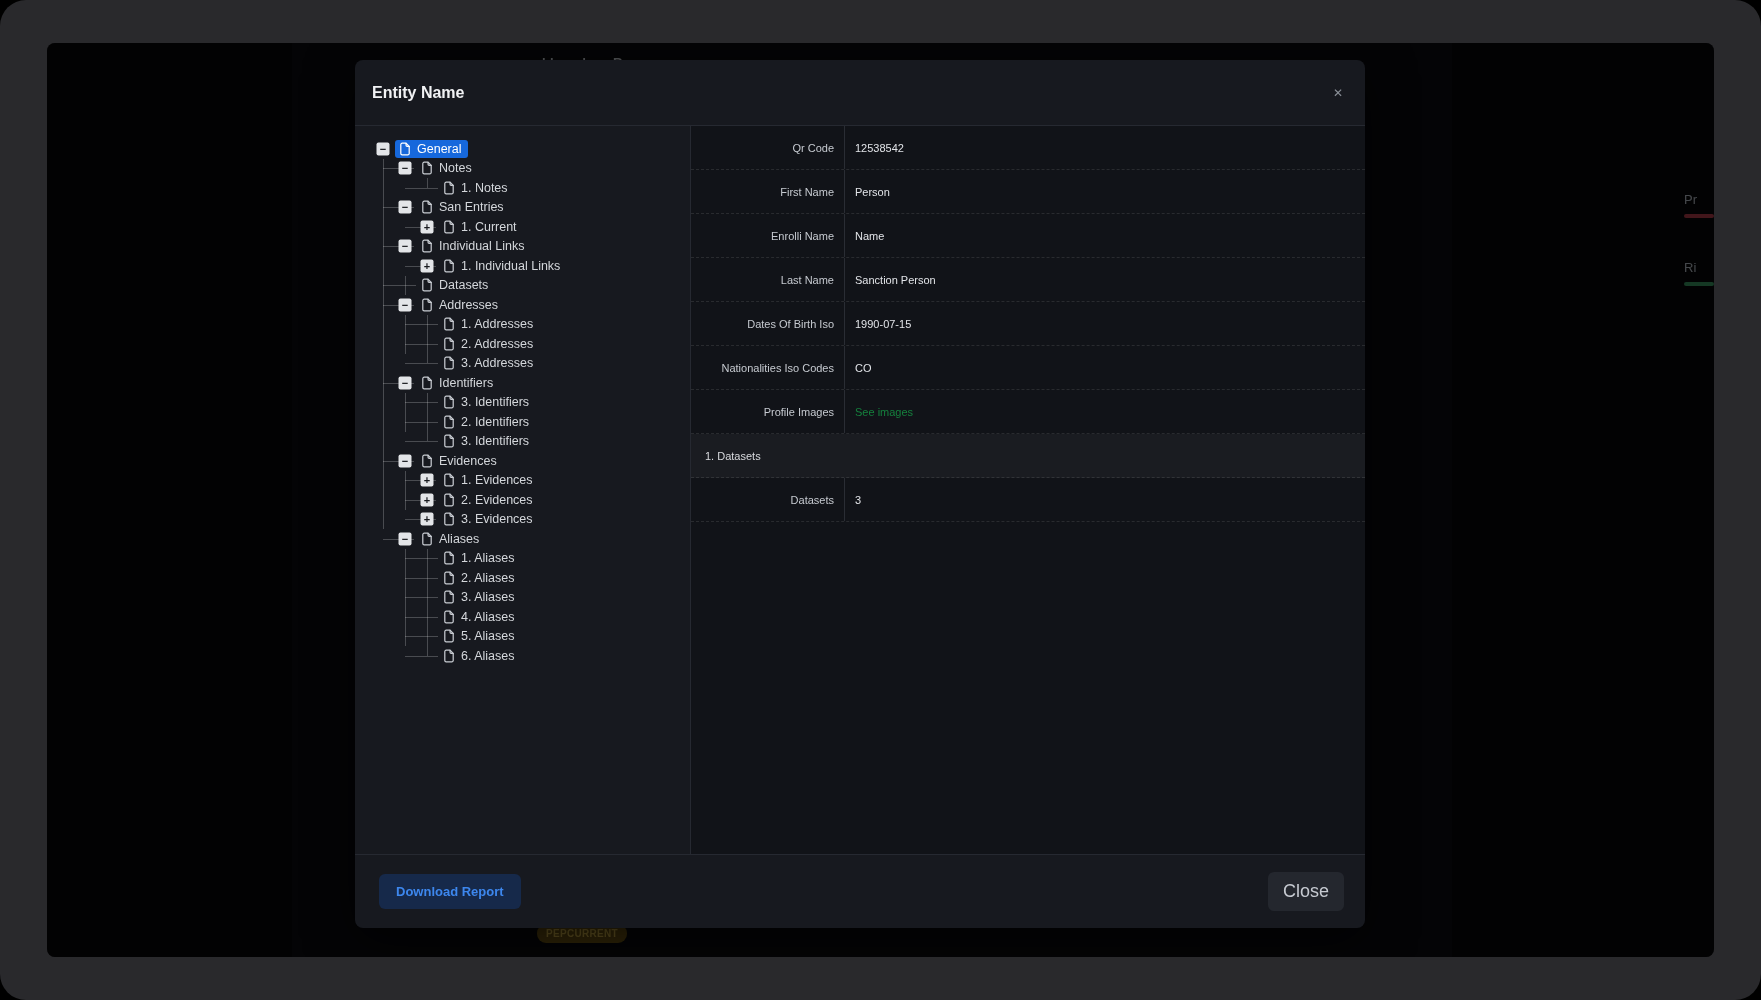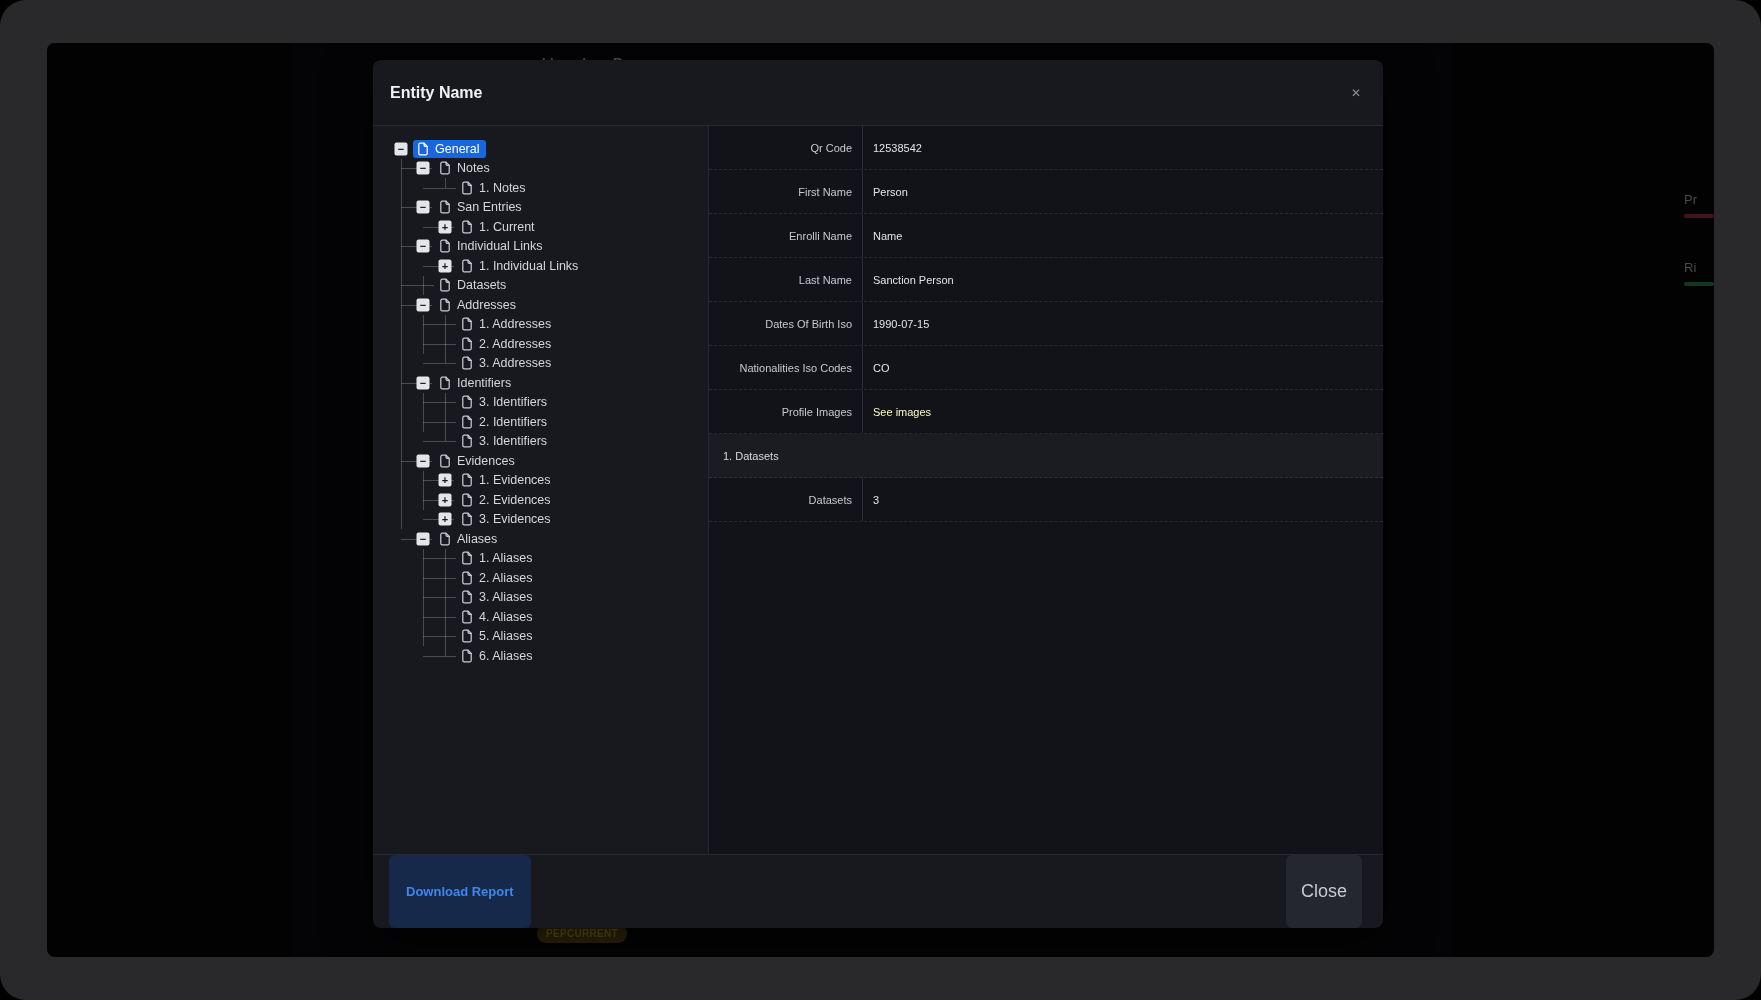--- a/index.html
+++ b/index.html
@@ -28,32 +28,32 @@
   .match-card{position:absolute;left:245px;width:140px;}
   .m-title{font-size:11px;font-weight:700;color:#993039;letter-spacing:.3px;}
   .m-name{font-size:13px;color:#cfd2d7;margin-top:9px;}
   .m-sub{font-size:12px;color:#858b93;margin-top:9px;}
   .badge{display:inline-block;margin-top:11px;font-size:10px;font-weight:700;
          padding:4px 9px;border-radius:9px;letter-spacing:.3px;}
   .rp-lbl{font-size:13px;color:#9aa0a8;}
   .rp-bar{height:4px;width:30px;border-radius:2px;}
   
   .overlay{position:absolute;inset:0;background:rgba(0,0,0,.55);}
-  .modal{position:absolute;left:326px;top:17px;width:1010px;height:868px;background:#17191f;
+  .modal{position:absolute;left:308px;top:17px;width:1010px;height:868px;background:#17191f;
          border-radius:8px;display:flex;flex-direction:column;box-shadow:0 12px 48px rgba(0,0,0,.65);}
   .modal-header{height:65px;flex:none;border-bottom:1px solid #262931;display:flex;
                 align-items:center;justify-content:space-between;padding:0 22px 0 17px;}
   .modal-title{font-size:16px;font-weight:700;color:#f1f2f4;}
   .modal-close{color:#8a8f97;font-size:12px;cursor:pointer;line-height:1;}
   .modal-body{flex:1;display:flex;min-height:0;}
   .tree-pane{width:336px;flex:none;border-right:1px solid #262931;box-sizing:border-box;
              padding:13px 0 0 17px;overflow:hidden;}
   .details-pane{flex:1;background:#111318;overflow:hidden;}
   .modal-footer{height:73px;flex:none;border-top:1px solid #262931;display:flex;
-                justify-content:space-between;padding:0 21px 0 16px;}
+                align-items:center;justify-content:space-between;padding:0 21px 0 24px;}
   .btn{border:none;border-radius:6px;font-family:inherit;cursor:pointer;}
   .btn-download{font-size:13px;font-weight:600;padding:10px 17px;}
   .btn-close{font-size:18px;padding:9px 15px;background:#24272e;color:#c6cad1;}
   
   .tree-row{display:flex;align-items:center;height:19.5px;font-size:12.5px;color:#d4d7db;
             white-space:nowrap;cursor:pointer;}
   .tcell{width:22px;height:100%;position:relative;flex:none;}
   .tcell.spine::before{content:"";position:absolute;left:11px;top:0;bottom:0;
                        border-left:1px solid rgba(255,255,255,.22);}
   .tcell.conn::before{content:"";position:absolute;left:-11px;right:0;top:50%;
@@ -571,21 +571,21 @@
             <div class="drow">
               <div class="dlabel">Dates Of Birth Iso</div>
               <div class="dvalue">1990-07-15</div>
             </div>
             <div class="drow">
               <div class="dlabel">Nationalities Iso Codes</div>
               <div class="dvalue">CO</div>
             </div>
             <div class="drow">
               <div class="dlabel">Profile Images</div>
-              <div class="dvalue dlink" style="color: #fef9c3;">See images</div>
+              <div class="dvalue dlink" style="color: #15803d;">See images</div>
             </div>
             <div class="drow section">
               <div class="slabel">1. Datasets</div>
             </div>
             <div class="drow">
               <div class="dlabel">Datasets</div>
               <div class="dvalue">3</div>
             </div>
           </div>
       </div>

